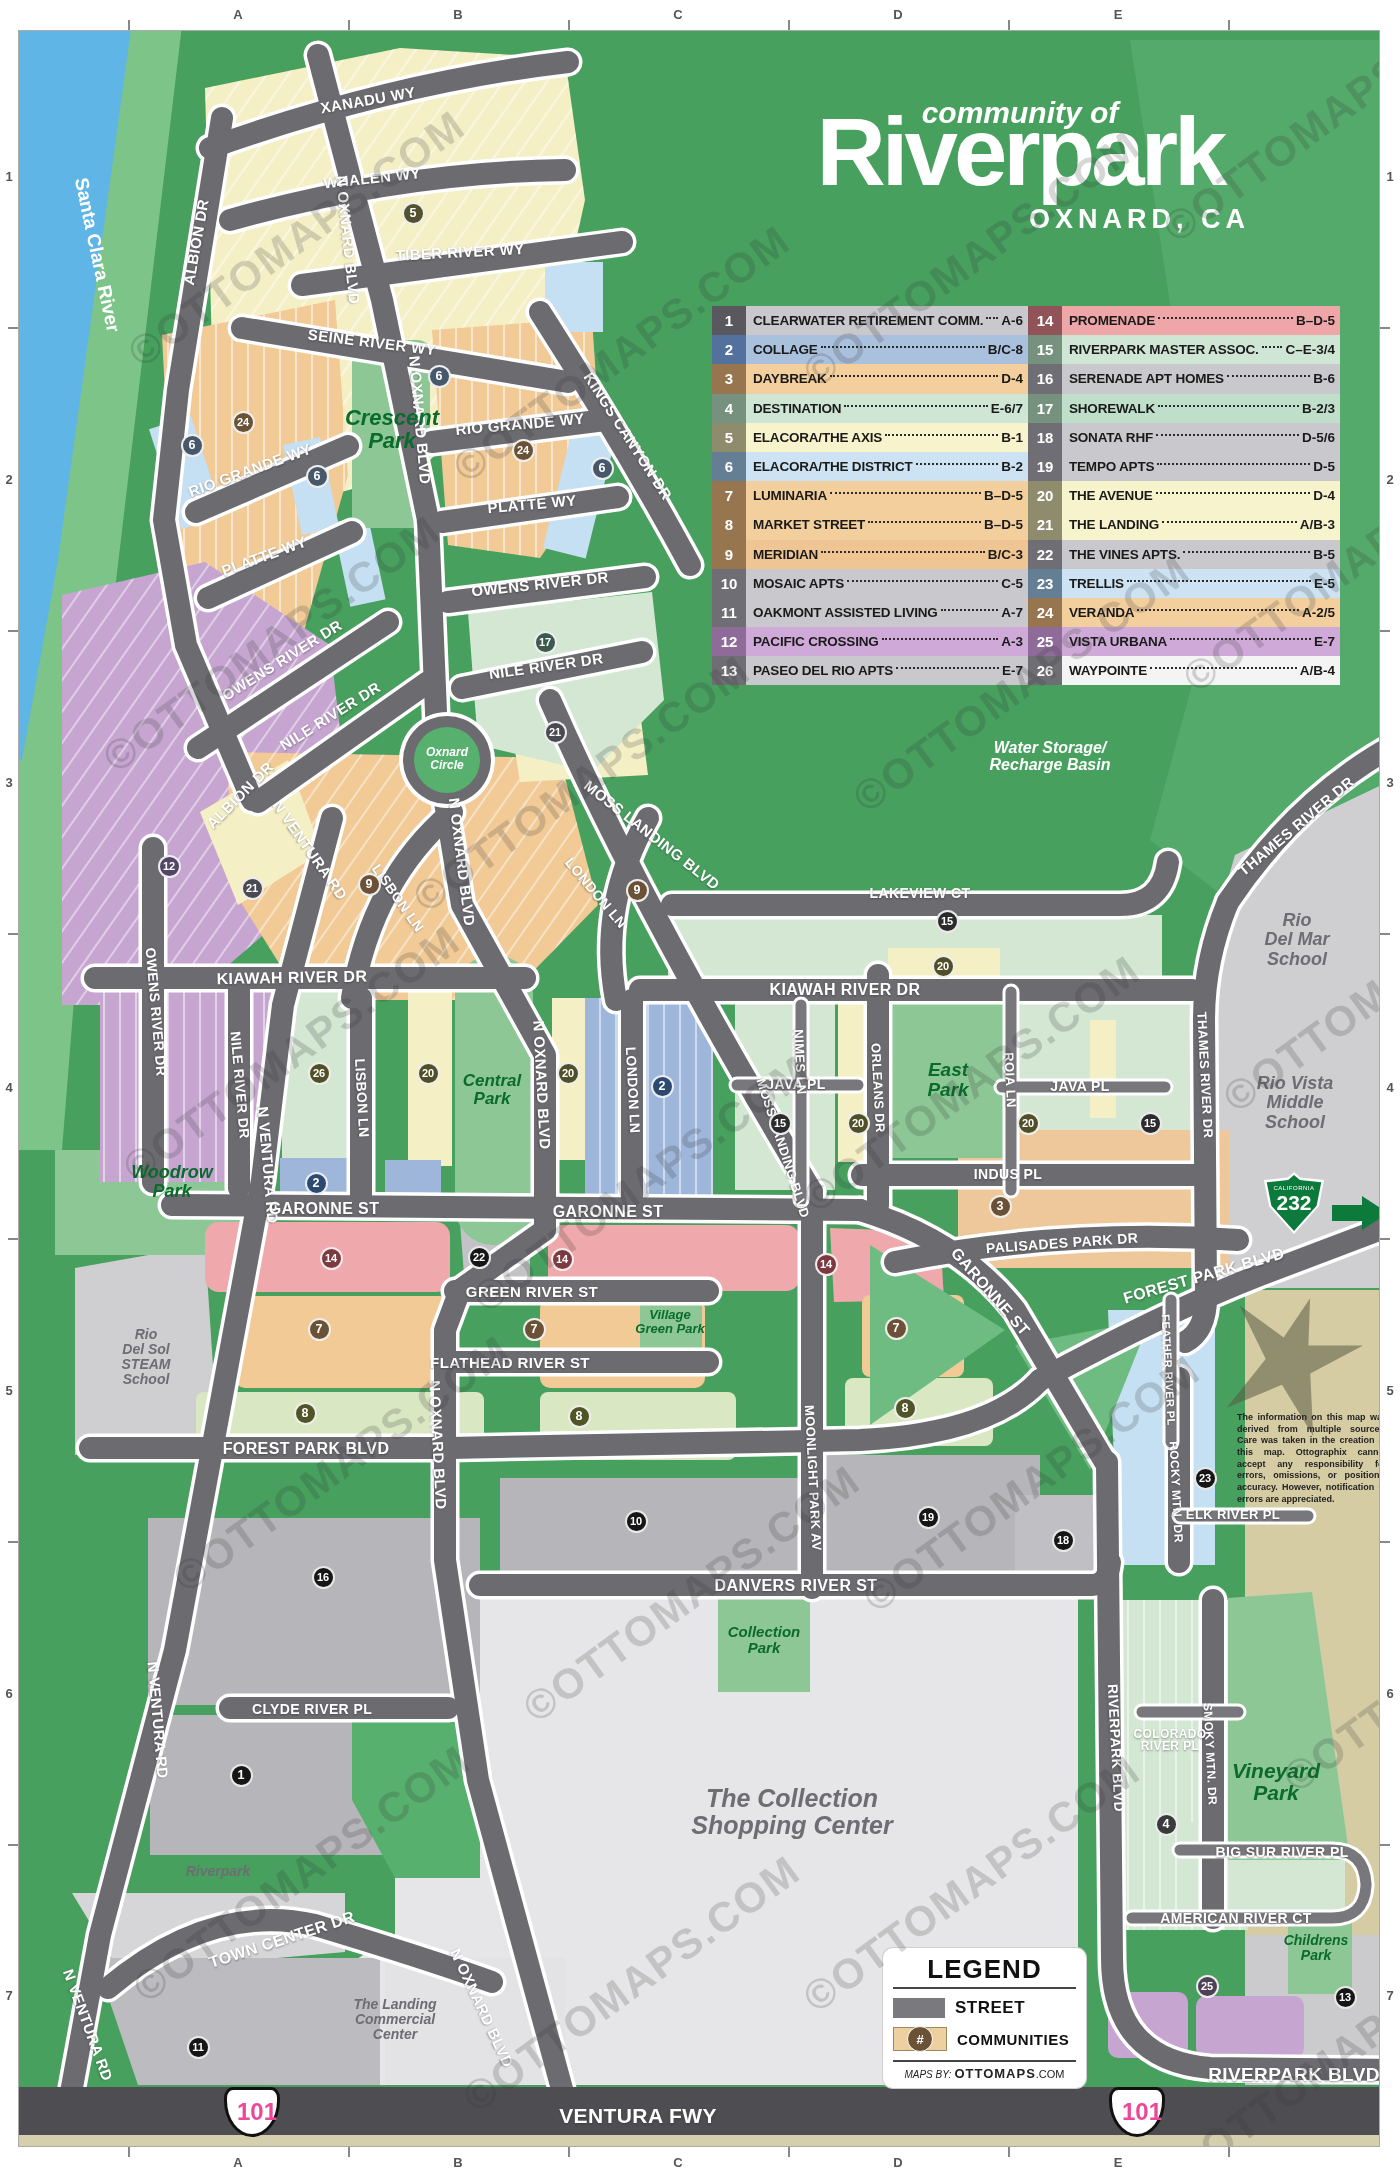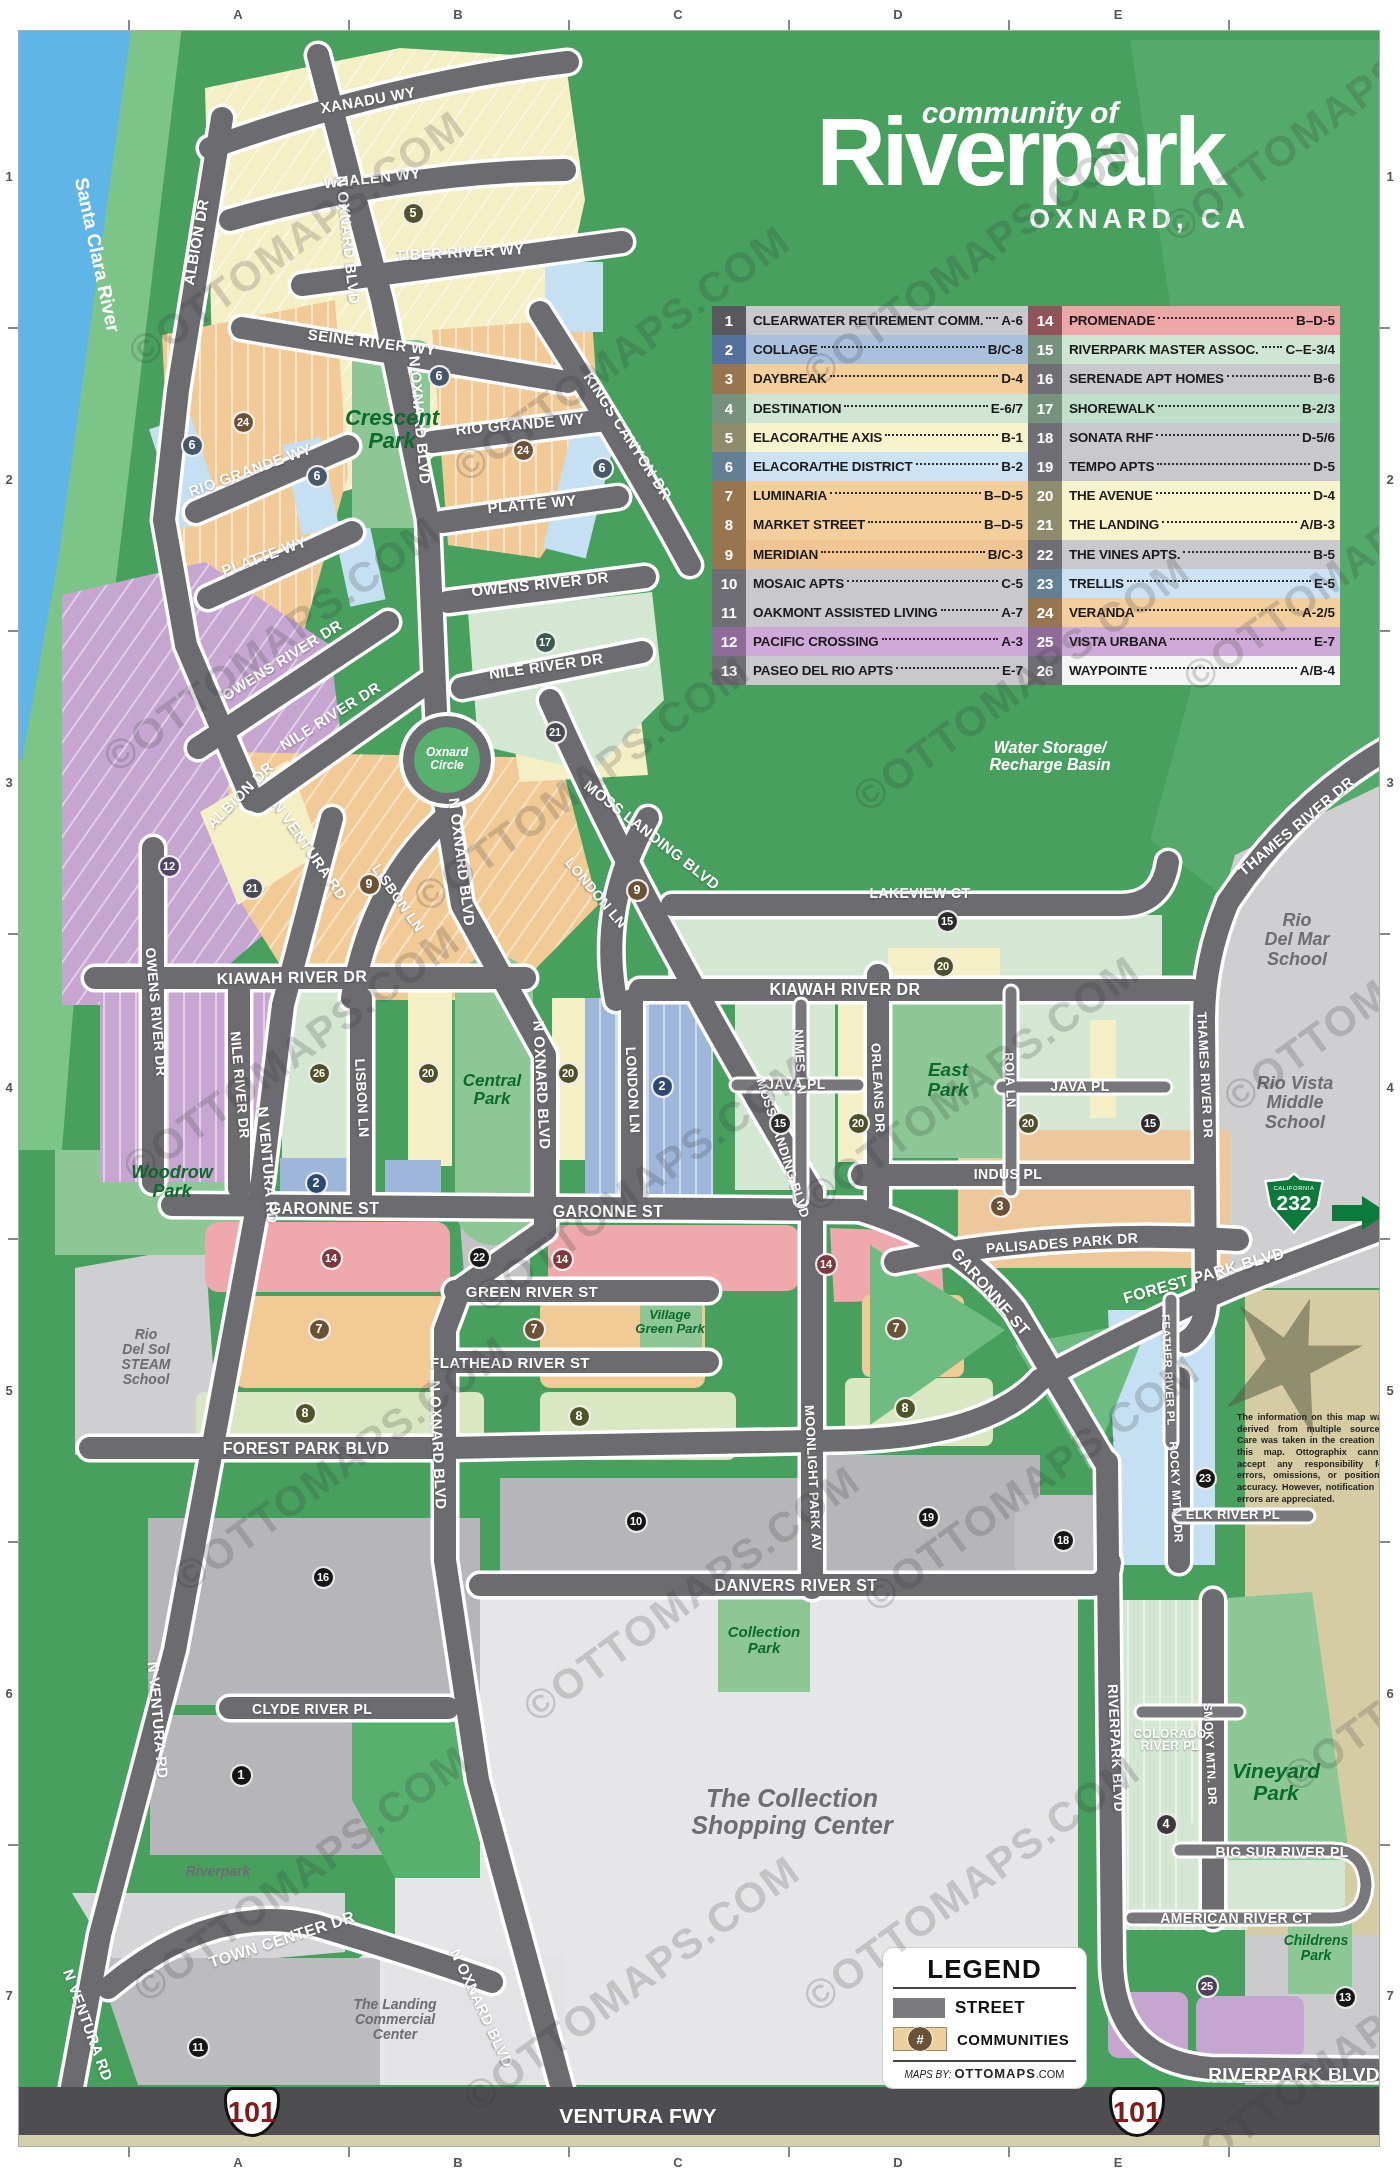--- a/index.html
+++ b/index.html
@@ -37,22 +37,22 @@
   .sw-street{width:52px;height:20px;background:#7a7a7e;display:inline-block;flex:none;}
   .sw-comm{width:52px;height:22px;background:#eecf9f;border:1px solid #9a8a60;display:flex;align-items:center;
            justify-content:center;flex:none;}
   .sw-circle{width:24px;height:24px;border-radius:50%;background:#6b5136;color:#fff;font-weight:bold;font-size:13px;
              display:flex;align-items:center;justify-content:center;border:1.5px solid #fff;}
   .lg-lab{font-size:17px;font-weight:bold;color:#111;margin-left:10px;letter-spacing:.5px;}
   .lg-credit{border-top:2px solid #444;margin-top:9px;padding-top:4px;text-align:center;font-size:11px;color:#222;}
   .lg-credit i{font-size:10px;}
   .lg-credit b{font-size:13px;letter-spacing:1px;}
   .us101{position:absolute;width:56px;height:50px;background:#fff;border:3px solid #111;box-sizing:border-box;
-         border-radius:10px 10px 55% 55% / 12px 12px 80% 80%;display:flex;align-items:center;justify-content:center;
-         font-size:29px;font-weight:bold;color:#7f1d1d;z-index:14;}
+         border-radius:10px 10px 55% 55% / 12px 12px 80% 80%;display:flex;align-items:center;justify-content:flex-end;
+         font-size:24px;font-weight:bold;color:#ec4899;z-index:14;}
   .ca232{position:absolute;width:64px;height:62px;z-index:14;
          clip-path:polygon(50% 0%,60% 9%,97% 13%,89% 55%,50% 100%,11% 55%,3% 13%,40% 9%);background:#fff;}
   .ca232 .inner{position:absolute;left:3px;top:3px;right:3px;bottom:3px;background:#0c7a3a;color:#fff;
          clip-path:polygon(50% 0%,60% 9%,97% 13%,89% 55%,50% 100%,11% 55%,3% 13%,40% 9%);
          display:flex;flex-direction:column;align-items:center;justify-content:center;}
   .ca232 .st{font-size:6px;letter-spacing:.5px;margin-top:-6px;}
   .ca232 .num{font-size:21px;font-weight:bold;}
   #arrow232{position:absolute;left:1332px;top:1196px;z-index:13;}
   #arrow232 .bar{position:absolute;left:0;top:9px;width:30px;height:16px;background:#0c7a3a;}
   #arrow232 .tri{position:absolute;left:30px;top:0;width:0;height:0;border-top:17px solid transparent;

